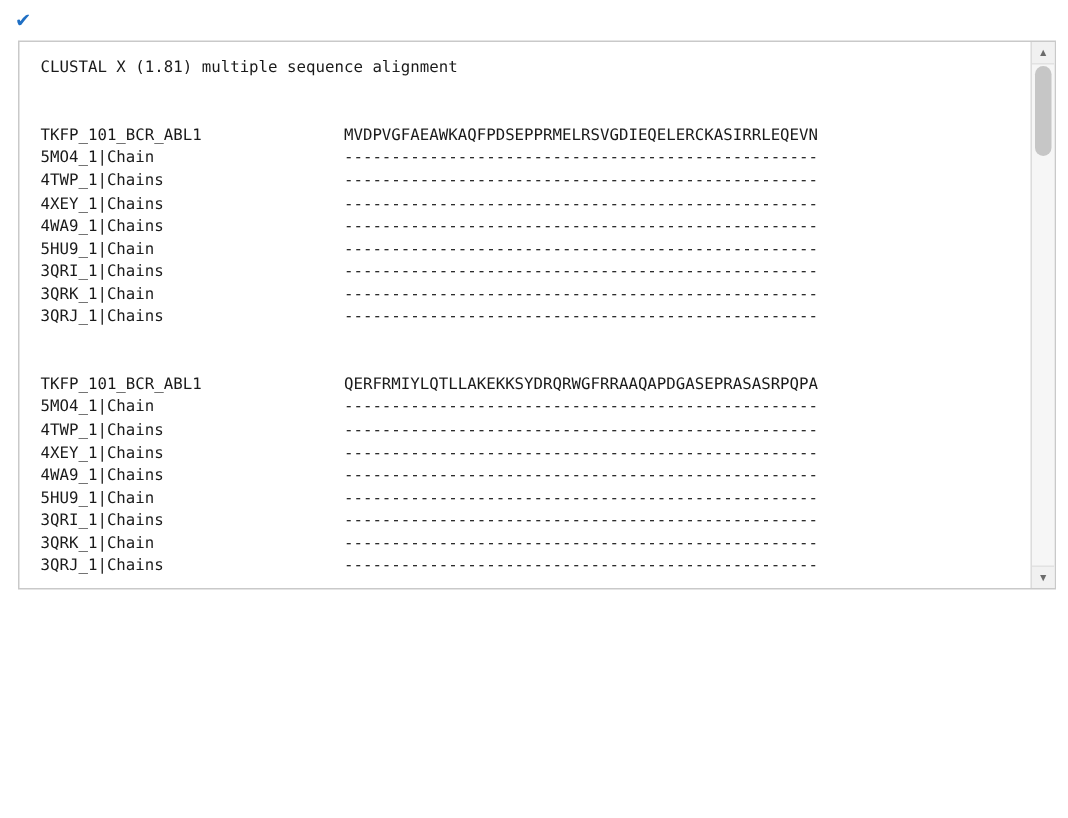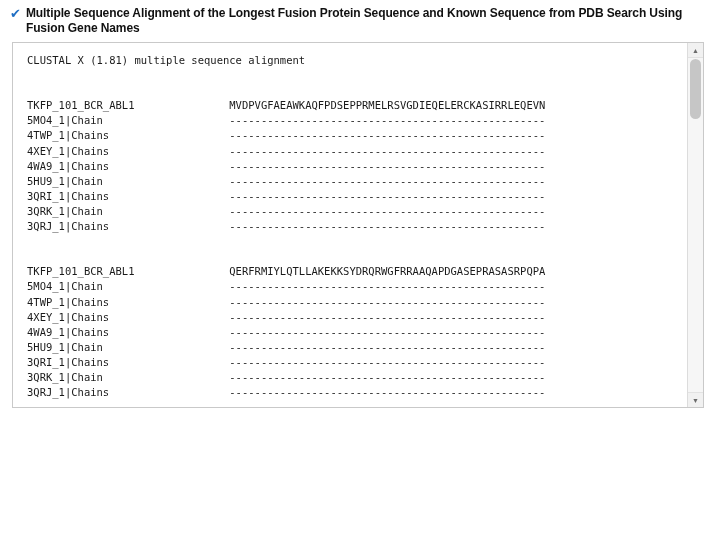--- a/index.html
+++ b/index.html
@@ -108,21 +108,20 @@
     border-radius: 6px;
   }
 </style>
 </head>
 <body>
 
 <div class="page">
 
   <div class="header">
     <span class="check-icon">✔</span>
-    <div class="header-title">Multiple Sequence Alignment of the Longest Fusion Protein Sequence and Known Sequence from PDB Search Using Fusion Gene Names</div>
   </div>
 
   <div class="alignment-panel">
     <div class="alignment-scroll">
       <pre class="alignment-text">CLUSTAL X (1.81) multiple sequence alignment
 
 
 TKFP_101_BCR_ABL1               MVDPVGFAEAWKAQFPDSEPPRMELRSVGDIEQELERCKASIRRLEQEVN
 5MO4_1|Chain                    --------------------------------------------------
 4TWP_1|Chains                   --------------------------------------------------

